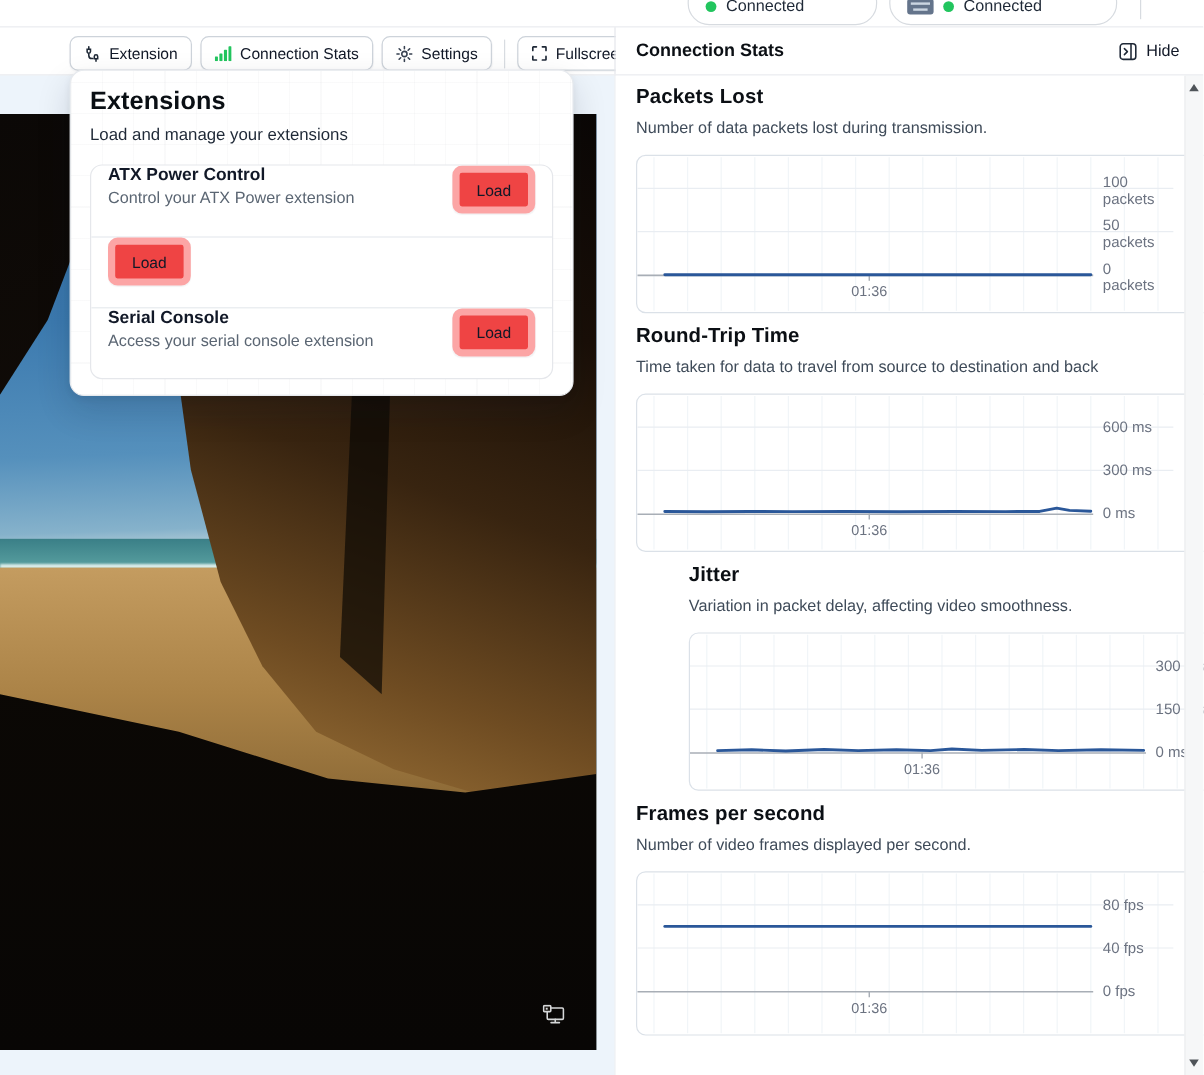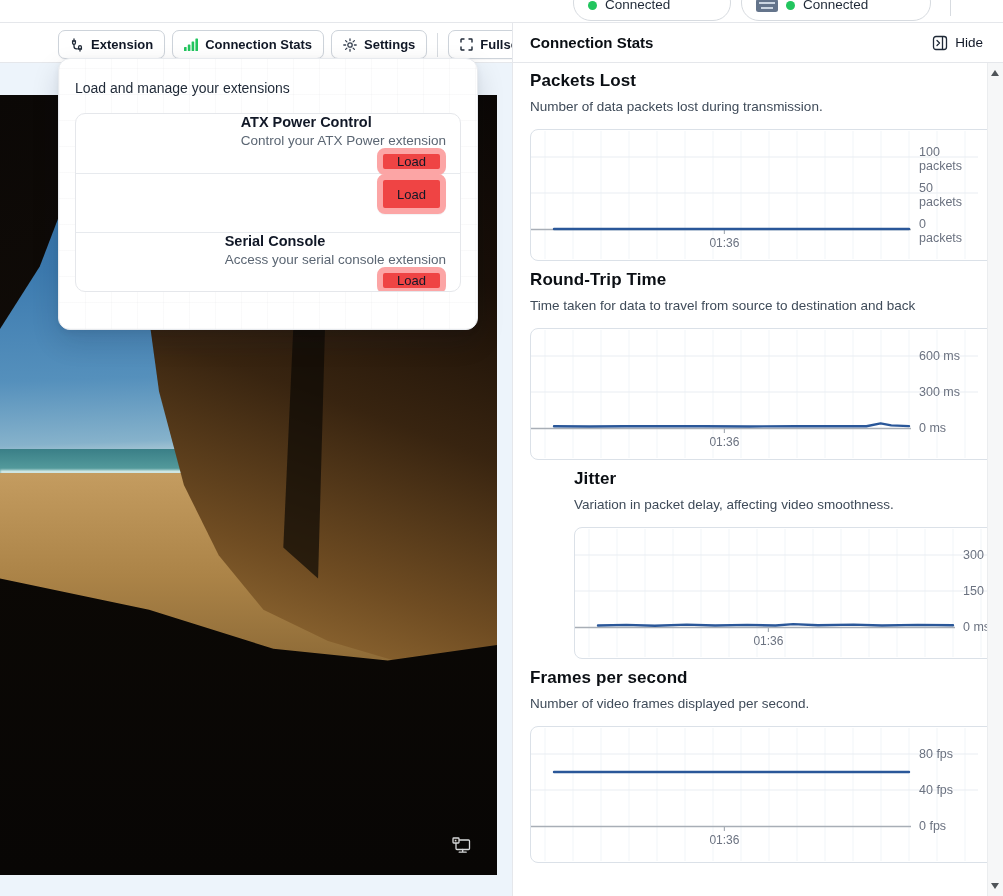--- a/index.html
+++ b/index.html
@@ -11,21 +11,21 @@
   .badge{position:absolute;top:-16px;height:37px;background:#fff;border:1px solid #d7dbe0;border-radius:18px;
          display:flex;align-items:flex-end;gap:8px;padding:0 14px 8px 14px;box-sizing:border-box;font-size:13.5px;color:#1f2937;}
   .dot{width:9px;height:9px;border-radius:50%;margin-bottom:2px;}
   .kbd-icon{width:22px;height:13px;background:#64748b;border-radius:2.5px;position:relative;margin-bottom:0;}
   .kbd-icon:before{content:"";position:absolute;left:3px;right:3px;top:3px;height:2px;background:#cbd5e1;}
   .kbd-icon:after{content:"";position:absolute;left:5px;right:5px;bottom:3px;height:2px;background:#cbd5e1;}
   .crop-edge{position:absolute;top:0;height:16px;width:1px;background:#d7dbe0;}
 
   
   .toolbar-row{position:absolute;top:23px;left:0;width:512px;height:39px;background:#fff;border-bottom:1px solid #e5e7eb;}
-  .toolbar{position:absolute;left:58px;top:7px;display:flex;align-items:center;gap:7px;font-weight:bold;}
+  .toolbar{position:absolute;left:58px;top:7px;display:flex;align-items:center;gap:7px;}
   .tbtn{display:flex;align-items:center;gap:7px;height:27px;padding:0 11px;background:#fff;border:1px solid #cdd3da;
         border-radius:7px;font-size:13px;color:#111827;box-shadow:0 1px 1px rgba(16,24,40,.04);cursor:pointer;white-space:nowrap;}
   .tdivider{width:1px;height:24px;background:#d8dce1;margin:0 3px;}
 
   
   .stats-header{position:absolute;top:23px;left:513px;right:0;height:39px;background:#fff;border-bottom:1px solid #e5e7eb;}
   .stats-title{position:absolute;left:17px;top:0;line-height:39px;font-size:15px;font-weight:bold;color:#0b0f14;}
   .hide-btn{position:absolute;right:20px;top:7px;height:25px;display:flex;align-items:center;gap:7px;font-size:13.5px;color:#111827;cursor:pointer;}
 
   .vdivider{position:absolute;top:23px;bottom:0;left:512px;width:1px;background:#e5e7eb;}
@@ -61,21 +61,21 @@
   .sb-down{position:absolute;bottom:7px;left:3px;width:0;height:0;border-left:4.5px solid transparent;border-right:4.5px solid transparent;border-top:6px solid #4f5459;cursor:pointer;}
 
   
   .popover{position:absolute;top:58px;left:58px;width:420px;height:272px;background:#fff;border:1px solid #e7eaee;border-radius:12px;
       box-shadow:0 12px 28px rgba(15,23,42,.14),0 2px 6px rgba(15,23,42,.06);box-sizing:border-box;padding:14px 16px;
       background-image:repeating-linear-gradient(0deg,rgba(15,23,42,.025) 0 1px,transparent 1px 26px),
                        repeating-linear-gradient(90deg,rgba(15,23,42,.025) 0 1px,transparent 1px 26px);}
   .pop-title{font-size:21px;font-weight:800;color:#0a0f14;letter-spacing:.1px;}
   .pop-sub{margin-top:7px;font-size:14px;color:#1f2937;}
   .ext-list{margin-top:17px;border:1px solid #e5e7eb;border-radius:10px;background:#fff;overflow:hidden;}
-  .ext-row{display:flex;align-items:flex-end;justify-content:space-between;height:59px;padding:0 14px;box-sizing:border-box;flex-direction:column;}
+  .ext-row{display:flex;align-items:flex-start;justify-content:space-between;height:59px;padding:0 14px;box-sizing:border-box;}
   .ext-row + .ext-row{border-top:1px solid #e7eaee;}
   .ext-name{font-size:14.5px;font-weight:bold;color:#111827;}
   .ext-desc{margin-top:3px;font-size:13.5px;color:#5b6673;}
   .load-btn{height:28px;padding:0 14px;background:#ef4444;border:6px solid #fca5a5;border-radius:8px;font-size:13px;color:#111827;
       box-shadow:0 1px 1px rgba(16,24,40,.05);cursor:pointer;display:flex;align-items:center;}
 
   svg{display:block;}
 </style>
 </head>
 <body>
@@ -177,20 +177,21 @@
           <rect x="4" y="3" width="13.5" height="9.5" rx="1"></rect>
           <path d="M10.7 12.5v2.2M7.2 15.2h7" stroke-linecap="round"></path>
           <rect x="1" y="1" width="6" height="5" rx="0.8" fill="#17130f"></rect>
           <rect x="2.8" y="2.8" width="1.6" height="1.6" fill="#e8eaec" stroke="none"></rect>
         </svg>
       </div>
     </div>
   </div>
 
   <div class="popover">
+    <div class="pop-title">Extensions</div>
     <div class="pop-sub">Load and manage your extensions</div>
     <div class="ext-list">
       <div class="ext-row">
         <div>
           <div class="ext-name">ATX Power Control</div>
           <div class="ext-desc">Control your ATX Power extension</div>
         </div>
         <div class="load-btn">Load</div>
       </div>
       <div class="ext-row">

